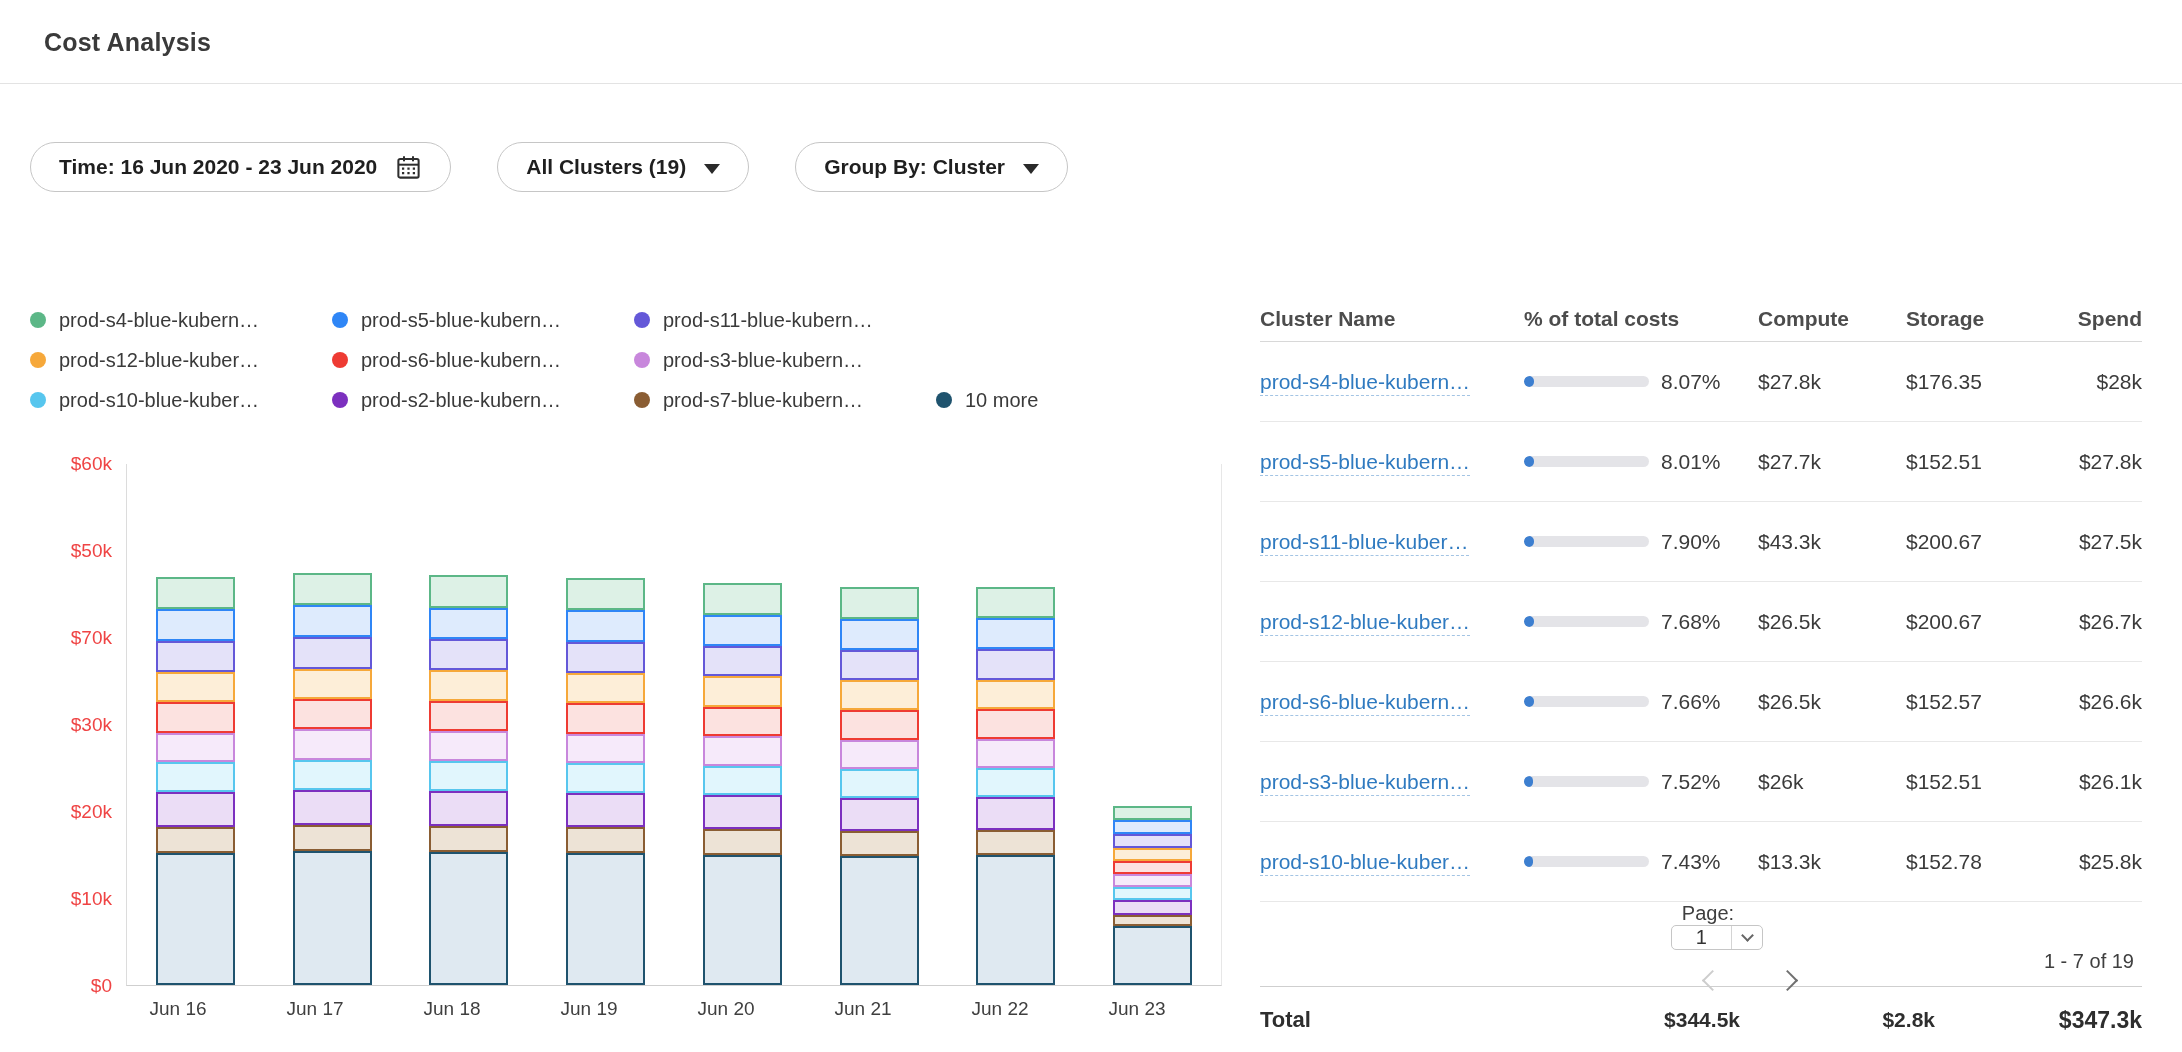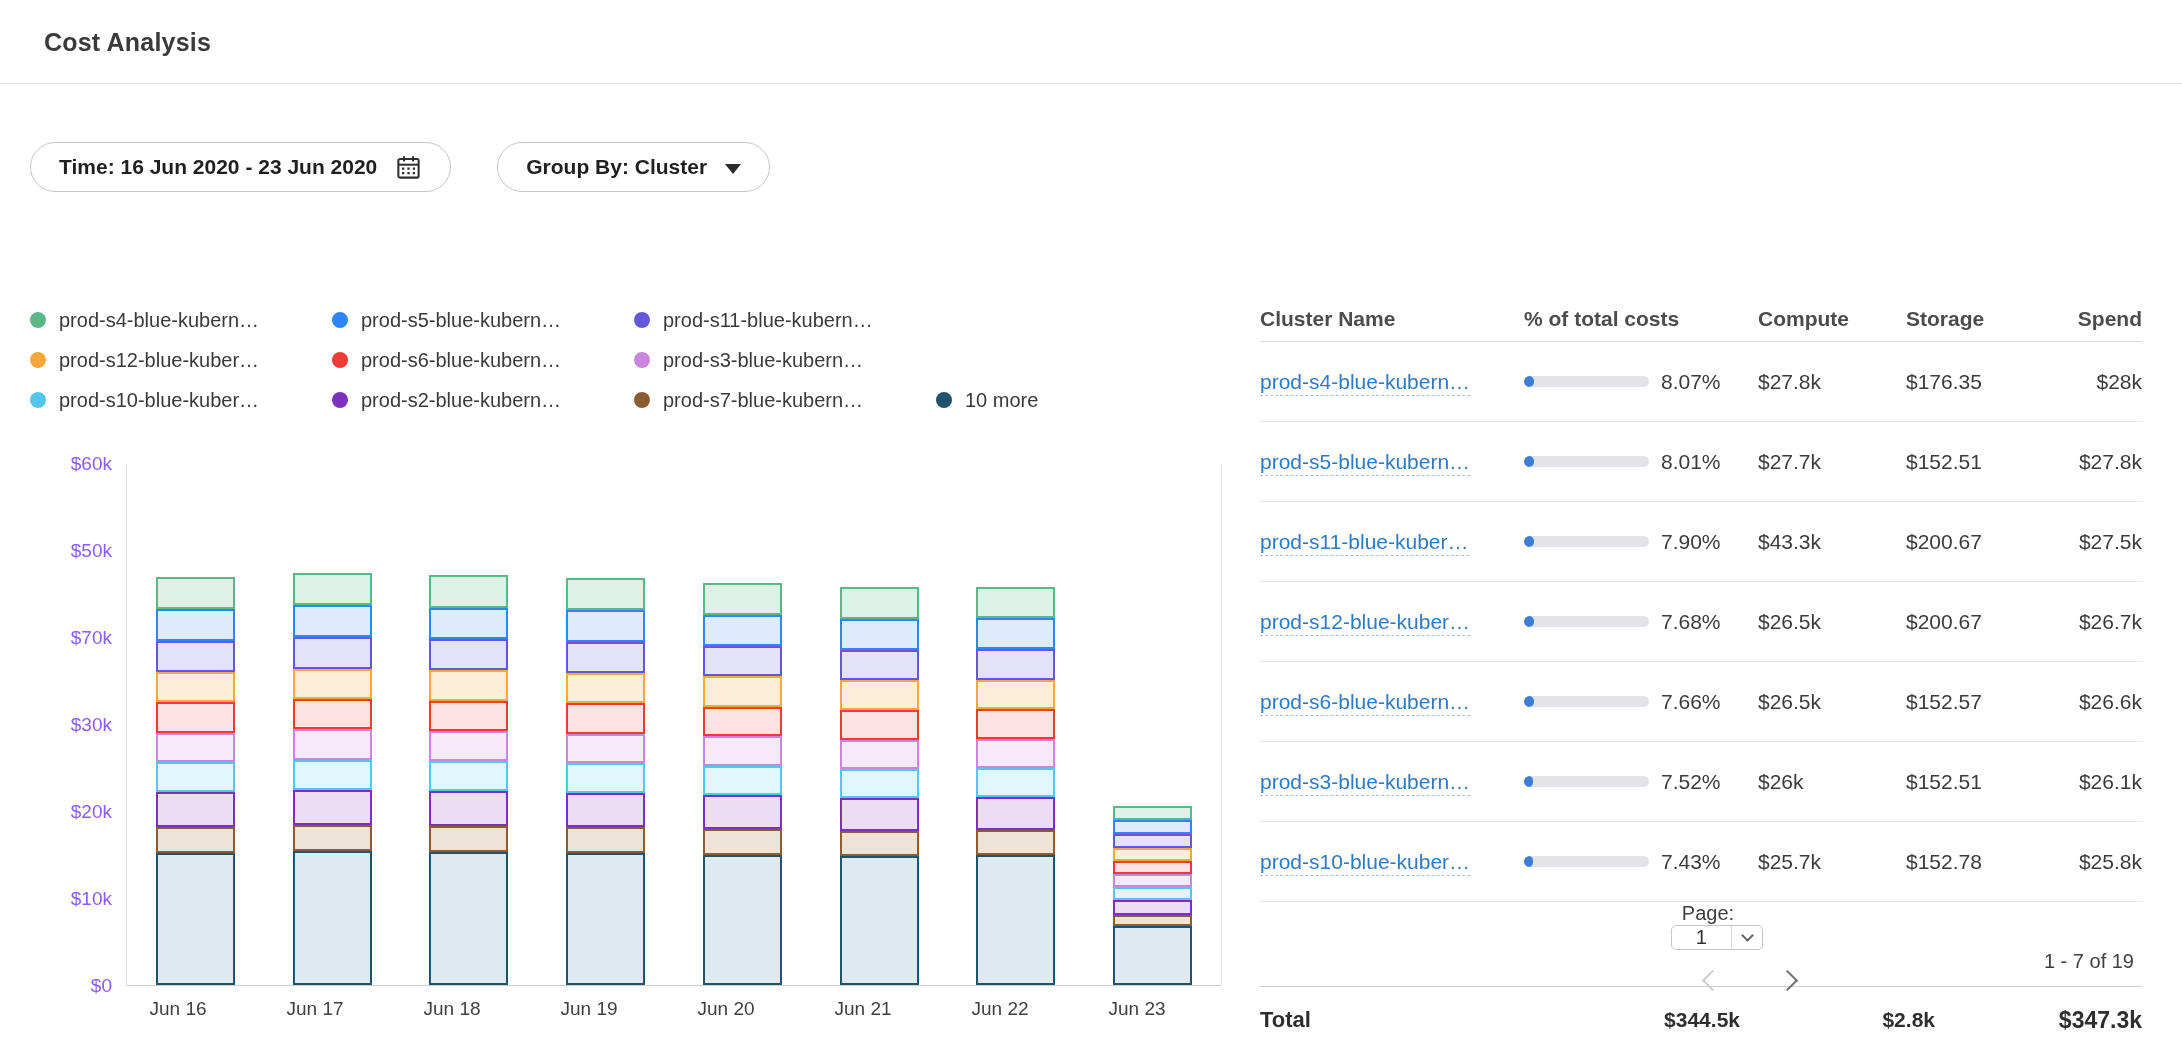--- a/index.html
+++ b/index.html
@@ -32,21 +32,21 @@
   
   .legend { margin-top:4px; }
   .legend-row { display:flex; align-items:center; height:40px; }
   .legend-item { display:flex; align-items:center; gap:13px; width:302px; font-size:20px; color:#3a3a3a; cursor:pointer; }
   .legend-item:last-child { width:auto; }
   .dot { width:16px; height:16px; border-radius:50%; flex:none; }
 
   
   .chart-wrap { display:grid; grid-template-columns:96px 1096px; margin-top:44px; }
   .y-axis { position:relative; grid-column:1; }
-  .ytick { position:absolute; right:14px; transform:translateY(50%); font-size:19px; color:#8b5cf6; white-space:nowrap; }
+  .ytick { position:absolute; right:14px; transform:translateY(50%); font-size:19px; color:#ef4444; white-space:nowrap; }
   .plot {
     grid-column:2; position:relative; height:522px;
     border-left:1px solid #dcdcdc; border-bottom:1px solid #cfcfcf; border-right:1px solid #e7e7e7;
     display:flex; justify-content:space-around; align-items:flex-end;
   }
   .bar { width:79px; display:flex; flex-direction:column; justify-content:flex-end; cursor:pointer; }
   .seg { width:100%; border:2px solid; }
   .x-axis { grid-column:2; display:flex; justify-content:space-around; margin-top:12px; }
   .xlabel { width:90px; text-align:left; font-size:19px; color:#3f3f3f; }
 
@@ -104,20 +104,24 @@
             <rect x="11" y="12" width="2" height="2"></rect>
             <rect x="15.8" y="12" width="2" height="2"></rect>
           <rect x="6.2" y="16" width="2" height="2"></rect>
             <rect x="11" y="16" width="2" height="2"></rect>
             <rect x="15.8" y="16" width="2" height="2"></rect>
         </g>
       </svg>
     </span>
   </button>
   <button class="pill">
+    <span>All Clusters (19)</span>
+    <span class="caret"></span>
+  </button>
+  <button class="pill">
     <span>Group By: Cluster</span>
     <span class="caret"></span>
   </button>
 </div>
 
 <div class="content">
 
   <section class="chart-panel">
     <div class="legend" id="legend">
         <div class="legend-row">
@@ -370,21 +374,21 @@
           <div class="col col-4">$26.1k</div>
         </div>
         <div class="trow">
           <div class="col col-0"><a class="cluster-link">prod-s10-blue-kuber…</a></div>
           <div class="col col-1 pct-cell">
             <span class="track" style="background: rgb(228, 228, 232);">
               <span class="fill" style="width: 7.43%; background: rgb(61, 127, 208);"></span>
             </span>
             <span>7.43%</span>
           </div>
-          <div class="col col-2">$25.7k</div>
+          <div class="col col-2">$13.3k</div>
           <div class="col col-3">$152.78</div>
           <div class="col col-4">$25.8k</div>
         </div>
       </div>
 
     <div class="pagination">
       <span class="page-label">Page:</span>
       <div class="page-select">
         <span class="val">1</span>
         <span class="sep"></span>

